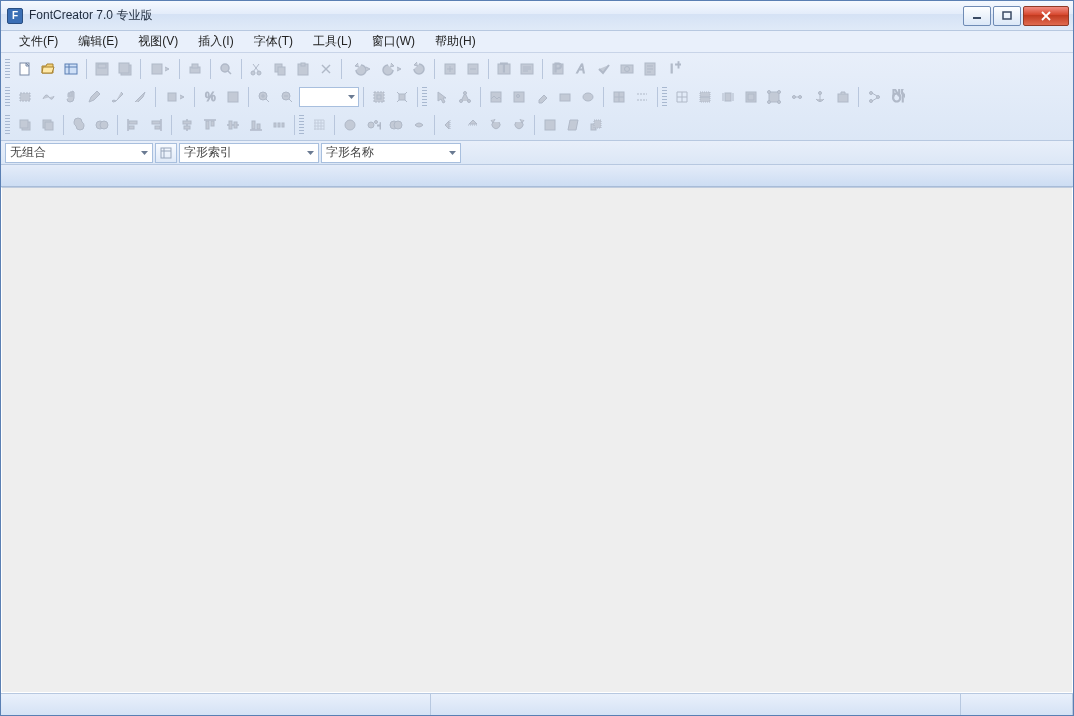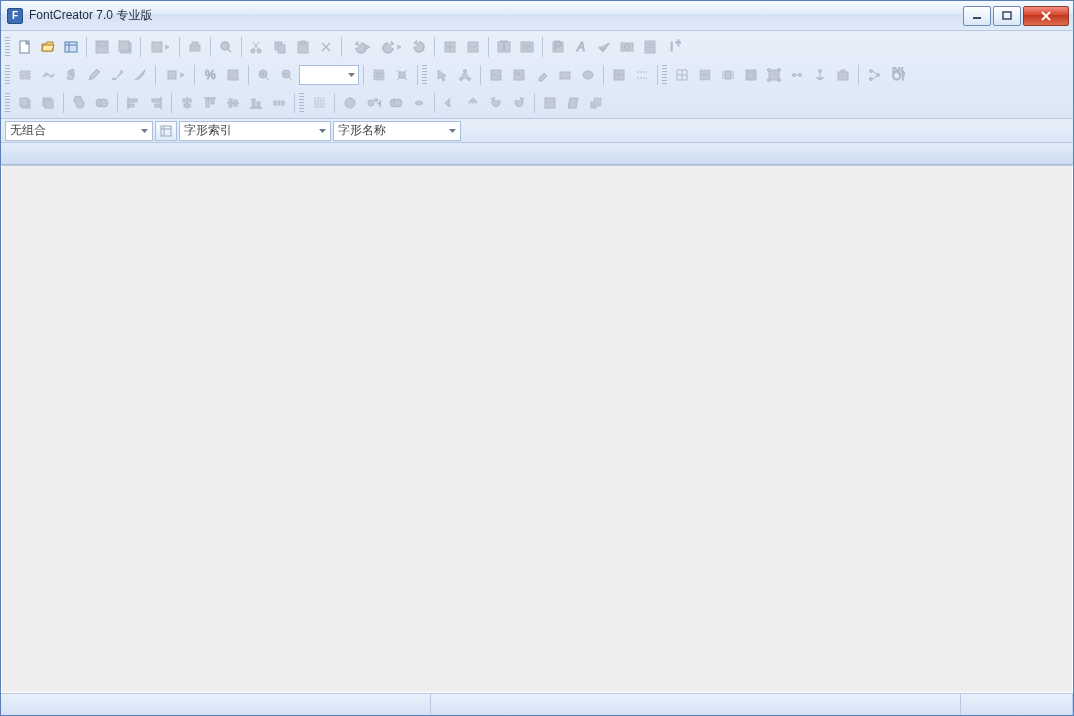--- a/index.html
+++ b/index.html
@@ -107,22 +107,22 @@
 .filter-combo {
   height: 20px;
   border: 1px solid #a8bfde;
   background: #fff;
   display: flex; align-items: center;
   padding: 0 4px;
   color: #444;
 }
 .filter-combo .dd { margin-left: auto; }
 .filter-combo.c1 { width: 148px; }
-.filter-combo.c2 { width: 152px; }
-.filter-combo.c3 { width: 128px; gap: 28px; }
+.filter-combo.c2 { width: 140px; }
+.filter-combo.c3 { width: 140px; gap: 28px; }
 .filter-icon-btn {
   width: 22px; height: 20px;
   border: 1px solid #a8bfde;
   background: linear-gradient(to bottom, #f8fbff, #e0eaf8);
   display: flex; align-items: center; justify-content: center;
 }
 
 
 .sub-header {
   height: 22px;
@@ -174,20 +174,30 @@
       </div>
       <div class="win-btn close">
         <svg width="12" height="10">
             <line x1="2" y1="1" x2="10" y2="9" stroke="#fff" stroke-width="1.8"></line>
             <line x1="10" y1="1" x2="2" y2="9" stroke="#fff" stroke-width="1.8"></line>
           </svg>
       </div>
     </div>
   </div>
 
+  <div class="menubar">
+    <div class="menu-item">文件(F)</div>
+    <div class="menu-item">编辑(E)</div>
+    <div class="menu-item">视图(V)</div>
+    <div class="menu-item">插入(I)</div>
+    <div class="menu-item">字体(T)</div>
+    <div class="menu-item">工具(L)</div>
+    <div class="menu-item">窗口(W)</div>
+    <div class="menu-item">帮助(H)</div>
+  </div>
 
   <div class="toolbar-area">
 
     <div class="toolbar-row">
       <div class="toolbar-grip"></div>
       <div class="toolbar-btn">
           <svg width="16" height="16">
             <rect x="3" y="2" width="9" height="12" fill="#fff" stroke="#7a8aa5"></rect>
             <path d="M9 2 L12 5 L9 5 Z" fill="#e0e8f5" stroke="#7a8aa5"></path>
           </svg>

